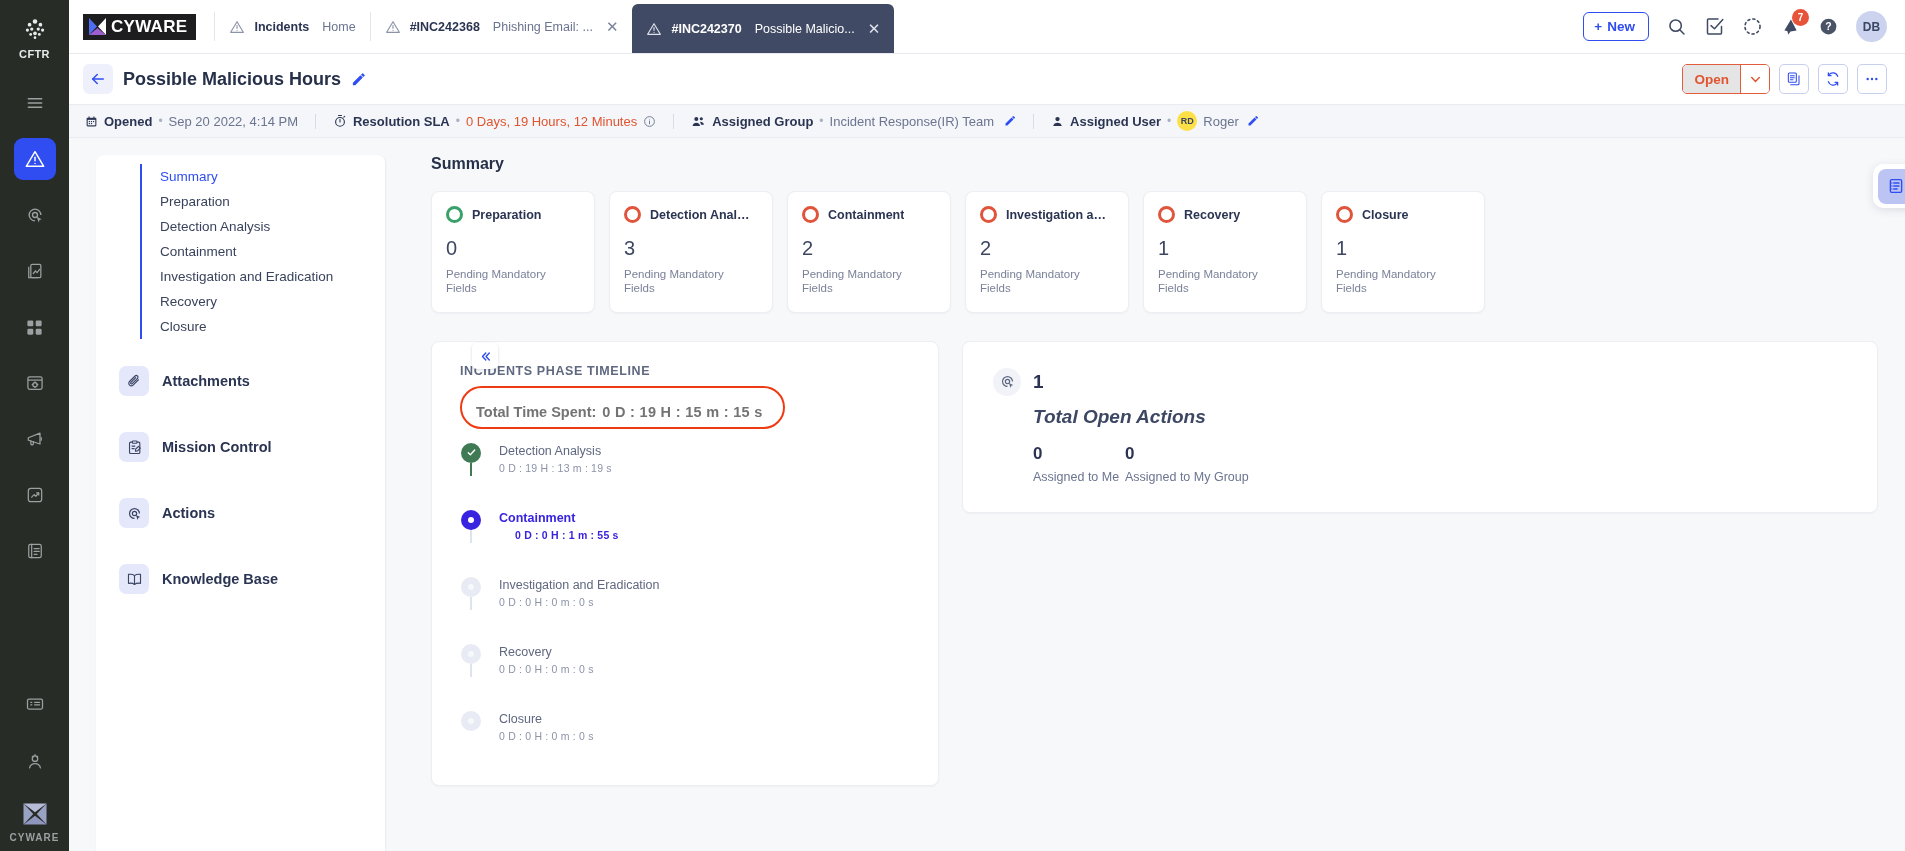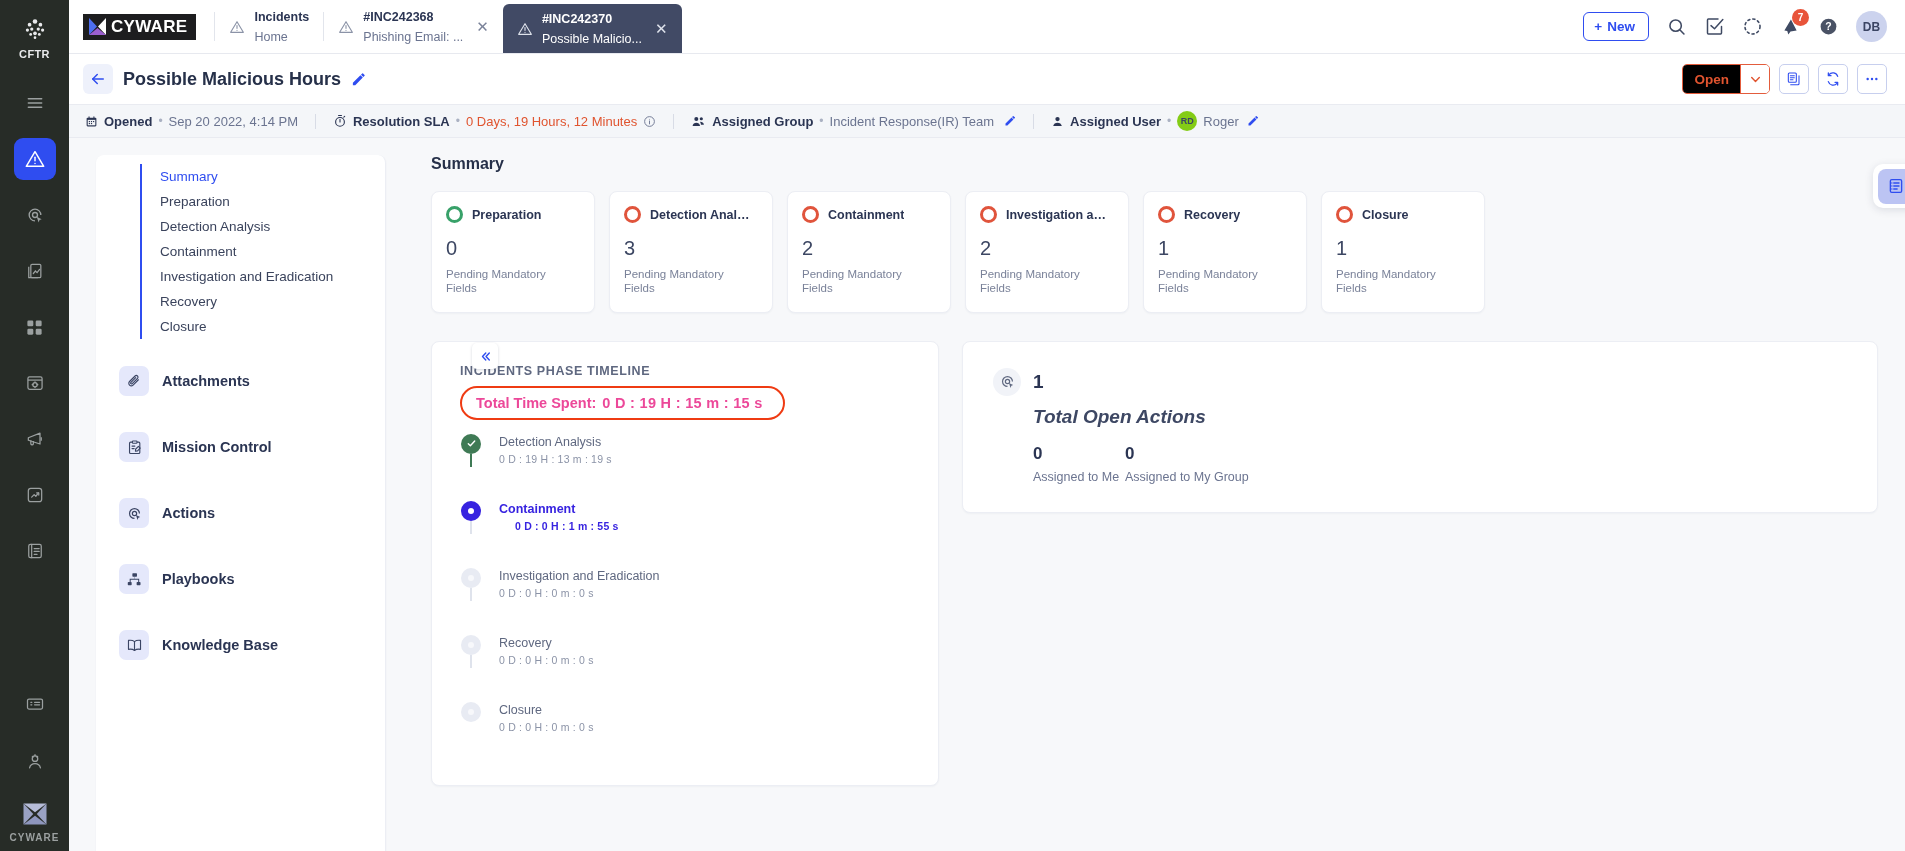--- a/index.html
+++ b/index.html
@@ -50,21 +50,21 @@
     background: #1d1d1f; height: 26px; display:flex; align-items:center;
     padding: 0 9px 0 5px; gap: 4px;
   }
   .cyware-logo .wordmark { color: #fff; font-size: 17px; font-weight: 700; letter-spacing: .3px; font-family:"Liberation Sans",sans-serif; }
   .tabdiv { width:1px; background:#e2e5ec; margin: 12px 0; }
   .tab {
     display: flex; align-items: center; gap: 9px;
     padding: 0 14px; min-width: 0; position: relative;
   }
   .tab .warn { color:#8b93a7; flex:0 0 auto; }
-  .tab .tt { display:flex; flex-direction:column; justify-content:center; min-width:0; gap:6px;}
+  .tab .tt { display:flex; flex-direction:row; justify-content:center; min-width:0; gap:13px;}
   .tab .t1 { font-size: 12.5px; font-weight: 700; color:#2b3553; white-space:nowrap; }
   .tab .t2 { font-size: 12.5px; color:#6b7490; white-space:nowrap; overflow:hidden; text-overflow:ellipsis; max-width:110px;}
   .tab .x { color:#7a8299; font-size:15px; line-height:1; margin-left:4px; }
   .tab.active {
     background: #414a65; border-radius: 6px 6px 0 0; margin: 4px 0 0 0;
   }
   .tab.active .t1, .tab.active .t2 { color: #fff; }
   .tab.active .warn, .tab.active .x { color:#dfe3ec; }
   .top-right { margin-left: auto; display:flex; align-items:center; gap: 17px; padding-right: 18px; }
   .newbtn {
@@ -90,39 +90,39 @@
     padding: 0 18px 0 14px; flex: 0 0 50px;
   }
   .backbtn {
     width: 30px; height:30px; border-radius:6px; background:#eef1fb;
     display:flex; align-items:center; justify-content:center; color:#2f4df0;
   }
   .pagetitle { font-size:18px; font-weight:700; color:#263049; margin-left:10px; }
   .pencil { color:#2f4df0; margin-left:10px; display:flex; align-items:center;}
   .title-right { margin-left:auto; display:flex; align-items:center; gap: 9px; }
   .statusbox { display:flex; border:1px solid #e35c3c; border-radius:5px; overflow:hidden; height:30px; }
-  .statusbox .lbl { background:#000000; color:#e0542f; font-size:13.5px; font-weight:600; padding:0 11px; display:flex; align-items:center;}
+  .statusbox .lbl { background:#e5e5e5; color:#e0542f; font-size:13.5px; font-weight:600; padding:0 11px; display:flex; align-items:center;}
   .statusbox .chev { border-left:1px solid #e35c3c; color:#e0542f; width:29px; display:flex; align-items:center; justify-content:center; background:#fff;}
   .obtn {
     width: 30px; height:30px; border:1px solid #c7cfee; border-radius:5px;
     display:flex; align-items:center; justify-content:center; color:#2f4df0; background:#fff;
   }
 
   
   .metabar {
     height: 34px; background:#f4f6f9; border-top:1px solid #e9ebf1; border-bottom:1px solid #e9ebf1;
     display:flex; align-items:center; padding-left:16px; gap:0; flex:0 0 34px; font-size:13px;
   }
   .metaitem { display:flex; align-items:center; gap:6px; }
   .metaitem .k { font-weight:700; color:#2b3553; }
   .metaitem .dot { color:#aab1c2; font-size:12px; }
   .metaitem .v { color:#6b7490; }
   .metaitem .v.red { color:#e0542f; }
   .vsep { width:1px; height:15px; background:#d8dce6; margin: 0 17px; }
-  .mini-av { width:20px; height:20px; border-radius:50%; background:#84cc16; color:#3b4564; font-size:9px; font-weight:700; display:flex; align-items:center; justify-content:center;}
+  .mini-av { width:20px; height:20px; border-radius:50%; background:#fde047; color:#3b4564; font-size:9px; font-weight:700; display:flex; align-items:center; justify-content:center;}
 
   
   .body { flex:1 1 auto; display:flex; min-height:0; position:relative; background:#f7f8fa;}
   .navpanel {
     width: 290px; flex:0 0 290px; background:#fff; border-right:1px solid #eceef4;
     margin: 17px 0 0 27px; border-radius: 8px 8px 0 0; box-shadow: 0 1px 2px rgba(30,40,70,.05);
     position: relative; overflow: hidden;
   }
   .nav-section {
     display:flex; align-items:center; gap:13px; padding: 9px 13px; margin: 11px 10px 0 10px;
@@ -169,21 +169,21 @@
   .panel {
     background:#fff; border-radius:8px; border:1px solid #eceef4;
     box-shadow:0 1px 2px rgba(30,40,70,.04);
   }
   .panel.timeline { width: 508px; flex:0 0 508px; padding: 22px 22px 0 28px; height: 445px; overflow:hidden; }
   .panel.actions { flex:1 1 auto; padding: 26px 26px 0 30px; height: 172px; }
 
   .tl-title { font-size:12.5px; font-weight:700; color:#5f6880; letter-spacing:.6px; }
   .tl-total-wrap { position:relative; display:inline-block; margin-top: 8px; }
   .tl-total {
-    font-size:14.5px; font-weight:700; color:#ec4899; padding: 9px 22px 9px 16px;
+    font-size:14.5px; font-weight:700; color:#737373; padding: 9px 22px 9px 16px; margin-top: 9px;
   }
   .tl-total .val { margin-left: 6px; letter-spacing:.3px; }
   .tl-highlight {
     position:absolute; inset:0; border:2.5px solid #ef3b13; border-radius: 50px; pointer-events:none;
   }
   .tl-list { margin-top: 14px; position:relative; }
   .tl-item { display:flex; gap:17px; position:relative; padding-bottom: 36px; }
   .tl-item:last-child { padding-bottom: 0; }
   .tl-dotcol { width: 22px; flex:0 0 22px; display:flex; flex-direction:column; align-items:center; position:relative; }
   .tl-dot { width:20px; height:20px; border-radius:50%; display:flex; align-items:center; justify-content:center; z-index:2; }
@@ -602,31 +602,20 @@
           <span class="nav-ico soft">
             <svg width="17" height="17" viewBox="0 0 24 24" stroke="currentColor" stroke-width="1.7" fill="none">
               <path d="M19 12a7 7 0 1 0-7 7"></path>
                 <circle cx="12" cy="12" r="3"></circle>
               <path d="M14 14l6 3-2.6 1.1L16.4 21 14 14z" fill="currentColor" stroke="none"></path>
               </svg>
           </span>
           <span class="nav-txt">Actions</span>
         </div>
 
-        <div class="nav-section plain" style="margin-top:18px;">
-          <span class="nav-ico soft">
-            <svg width="17" height="17" viewBox="0 0 24 24" fill="currentColor">
-              <rect x="9" y="3" width="6.5" height="5" rx="1"></rect>
-              <rect x="2.5" y="15.5" width="5.5" height="4.5" rx="1"></rect>
-              <rect x="15" y="15.5" width="5.5" height="4.5" rx="1"></rect>
-              <path d="M11.8 8v3H5.2v4.5h1.4V12.2h10.6v3.3h1.4V11h-6.4V8z"></path>
-              </svg>
-          </span>
-          <span class="nav-txt">Playbooks</span>
-        </div>
 
         <div class="nav-section plain" style="margin-top:18px;">
           <span class="nav-ico soft">
             <svg width="17" height="17" viewBox="0 0 24 24" stroke="currentColor" stroke-width="1.6" fill="none" stroke-linejoin="round">
               <path d="M12 6.5C10 4.8 7 4.3 3.5 4.8v12.6C7 16.9 10 17.4 12 19c2-1.6 5-2.1 8.5-1.6V4.8C17 4.3 14 4.8 12 6.5z"></path>
               <path d="M12 6.5V19"></path>
               </svg>
           </span>
           <span class="nav-txt">Knowledge Base</span>
         </div>

